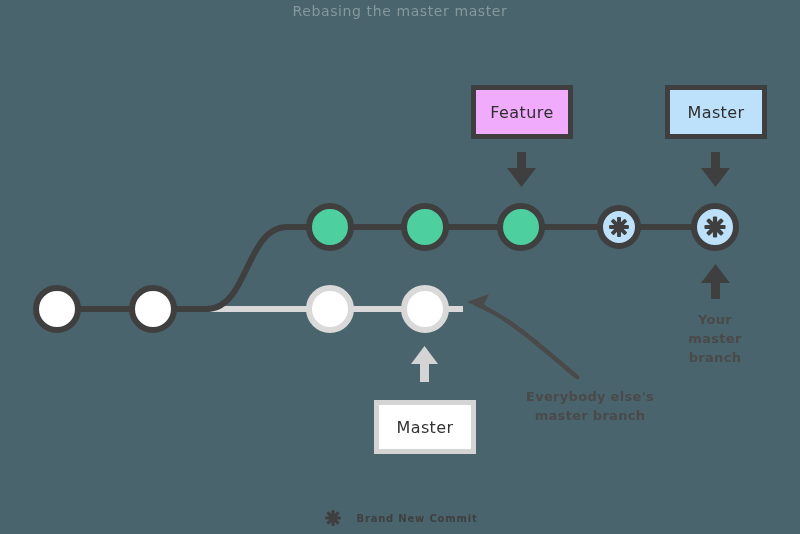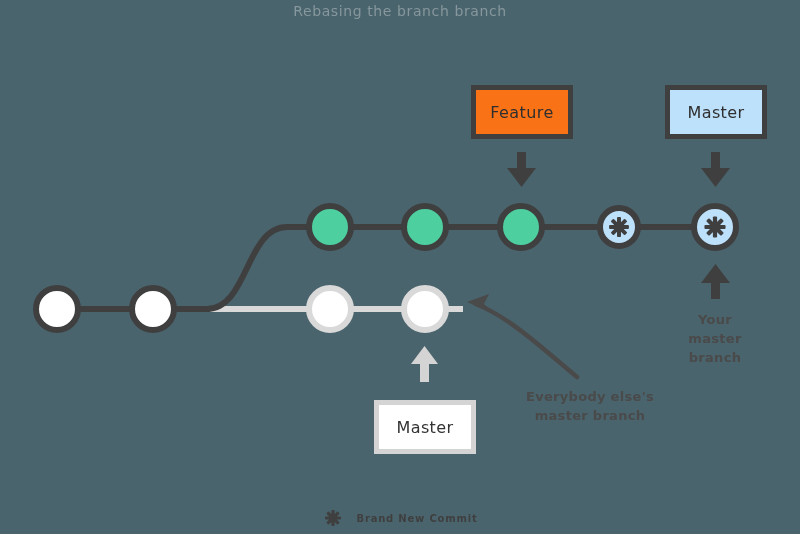--- a/index.html
+++ b/index.html
@@ -51,21 +51,21 @@
     justify-content: center;
     font-size: 16px;
     color: #2f2f2f;
     letter-spacing: 0.4px;
   }
   #feature-box {
     left: 471px;
     top: 85px;
     width: 102px;
     height: 54px;
-    background: #f97316;
+    background: #f0abfc;
   }
   #master-box-top {
     left: 665px;
     top: 85px;
     width: 102px;
     height: 54px;
     background: #bde0fb;
   }
   #master-box-bottom {
     left: 374px;
@@ -181,21 +181,21 @@
       <path d="M 411 364 L 424.5 346 L 438 364 Z"></path>
     </g>
 
     <g>
       <path d="M 577 377 C 552 357 512 318 476 304" stroke="#4a4a4a" stroke-width="4.5" fill="none" stroke-linecap="round"></path>
       <path d="M 467 302 L 489 294 L 484 304 L 492 313 Z" fill="#4a4a4a"></path>
     </g>
 
   </svg>
 
-  <div class="overlay-text" id="page-title">Rebasing the branch branch</div>
+  <div class="overlay-text" id="page-title">Rebasing the master master</div>
 
   <div class="box-label" id="feature-box">
     <span>Feature</span>
   </div>
 
   <div class="box-label" id="master-box-top">
     <span>Master</span>
   </div>
 
   <div class="box-label" id="master-box-bottom">

